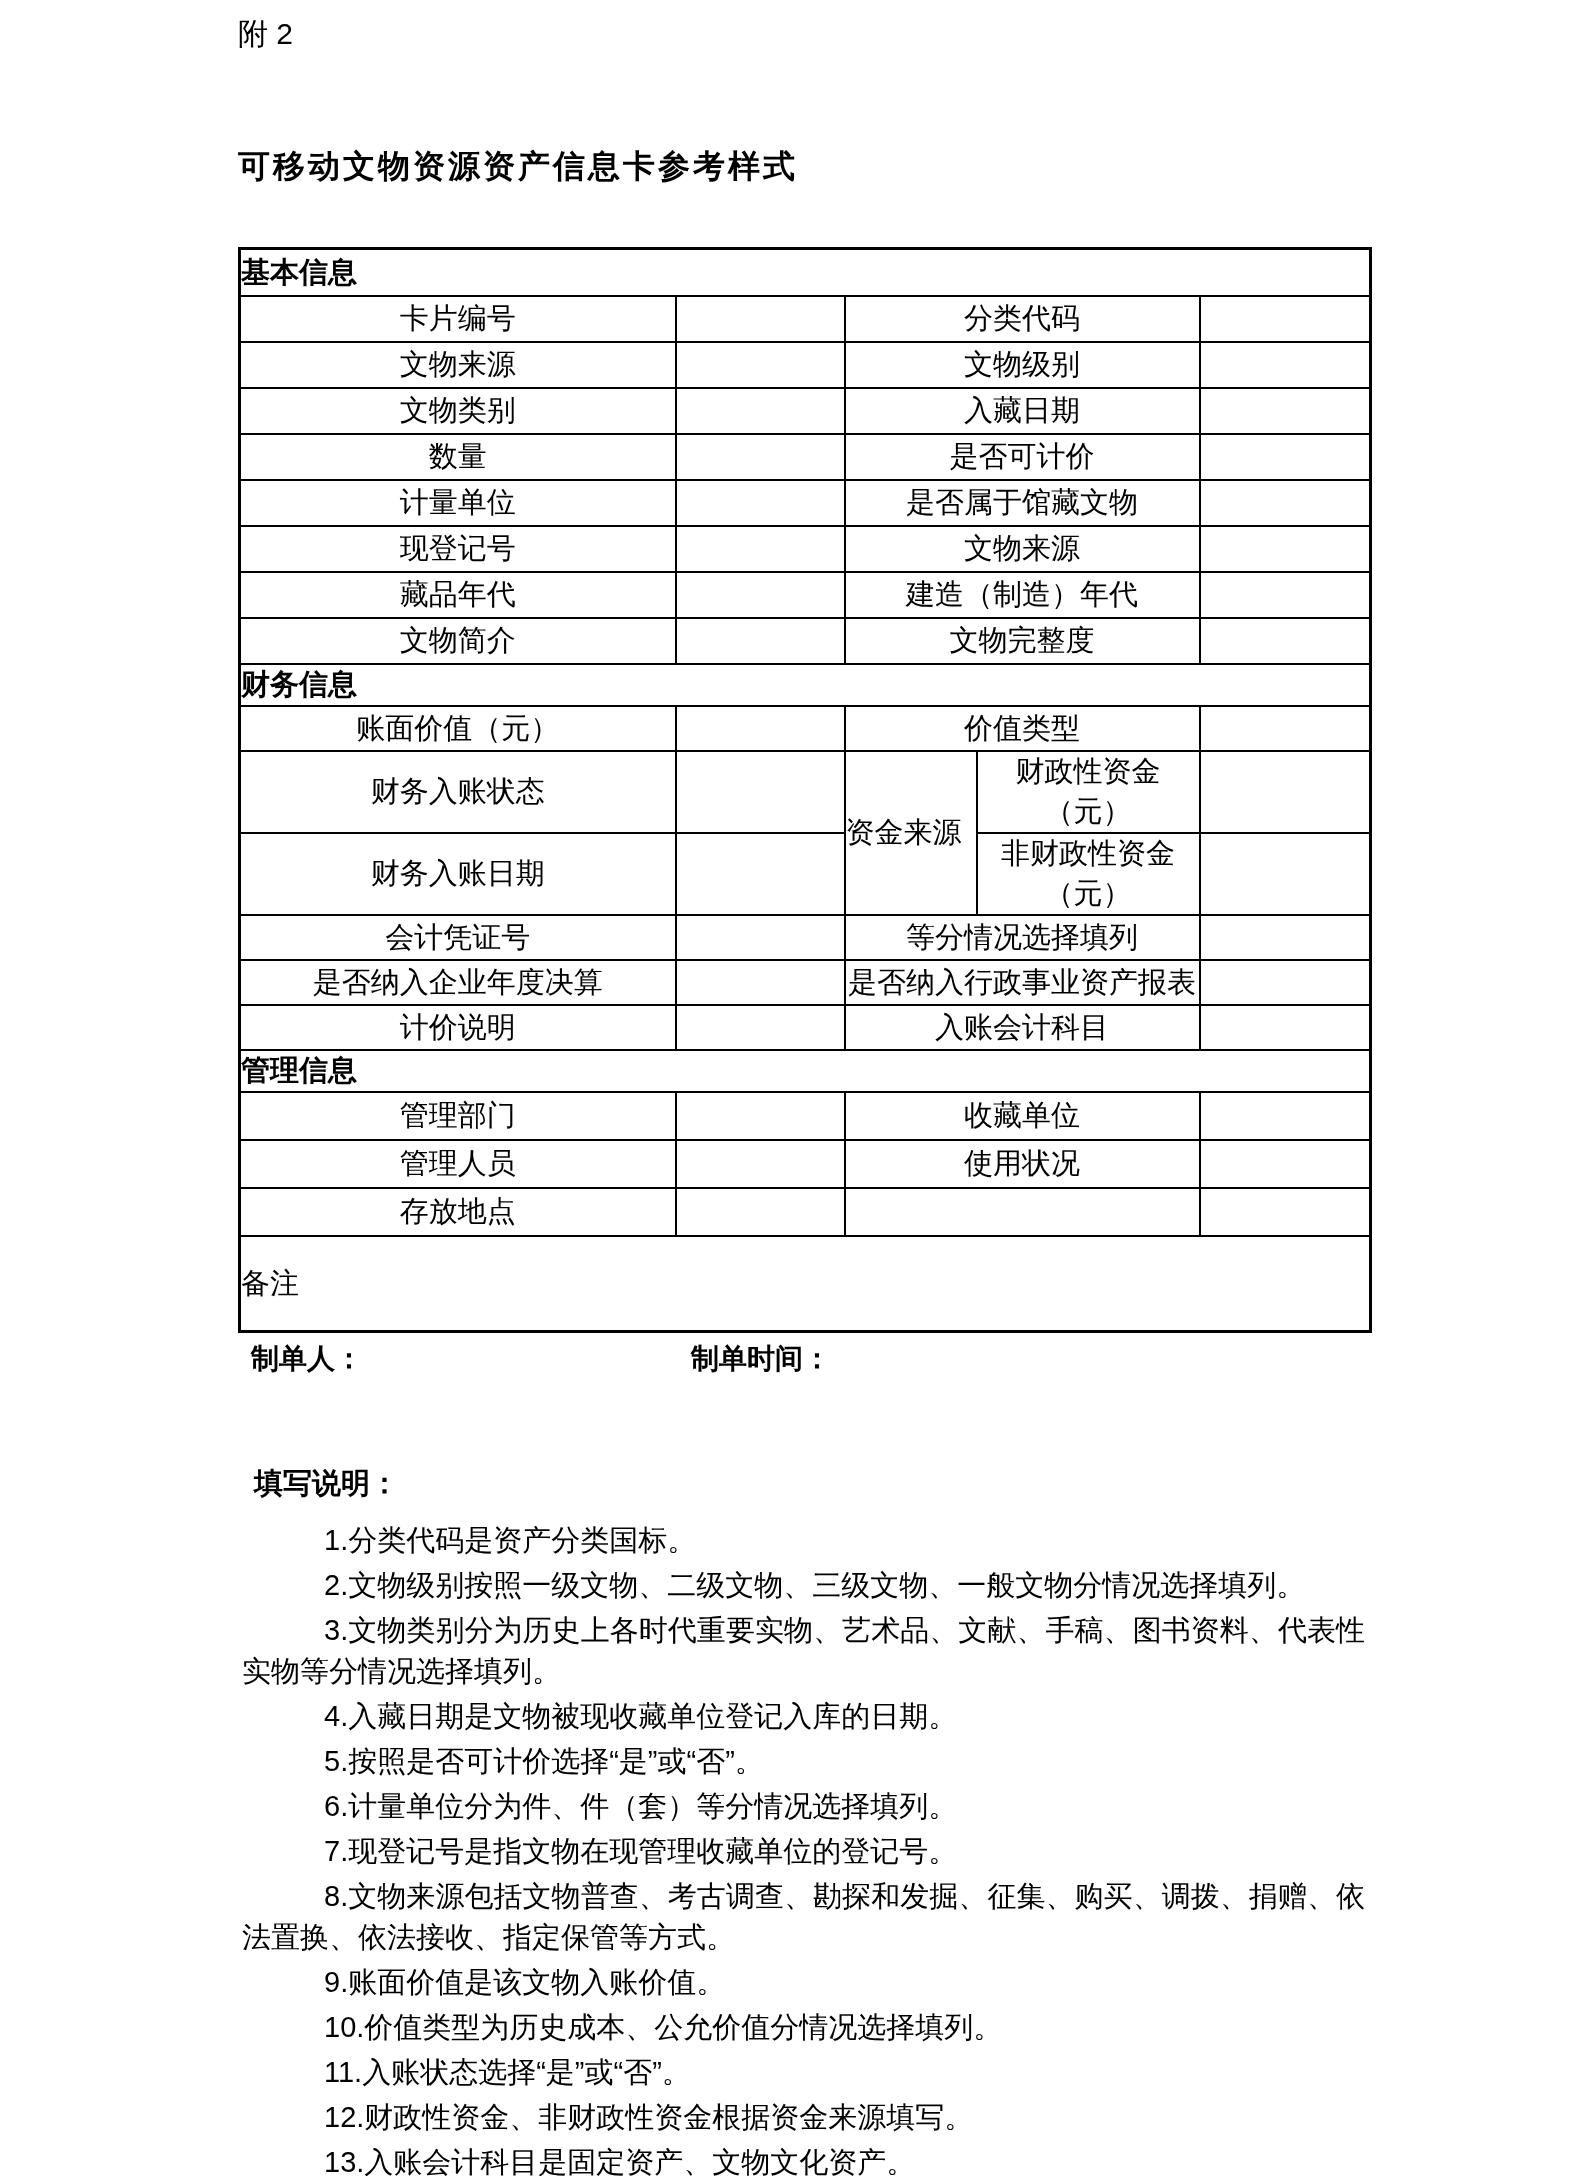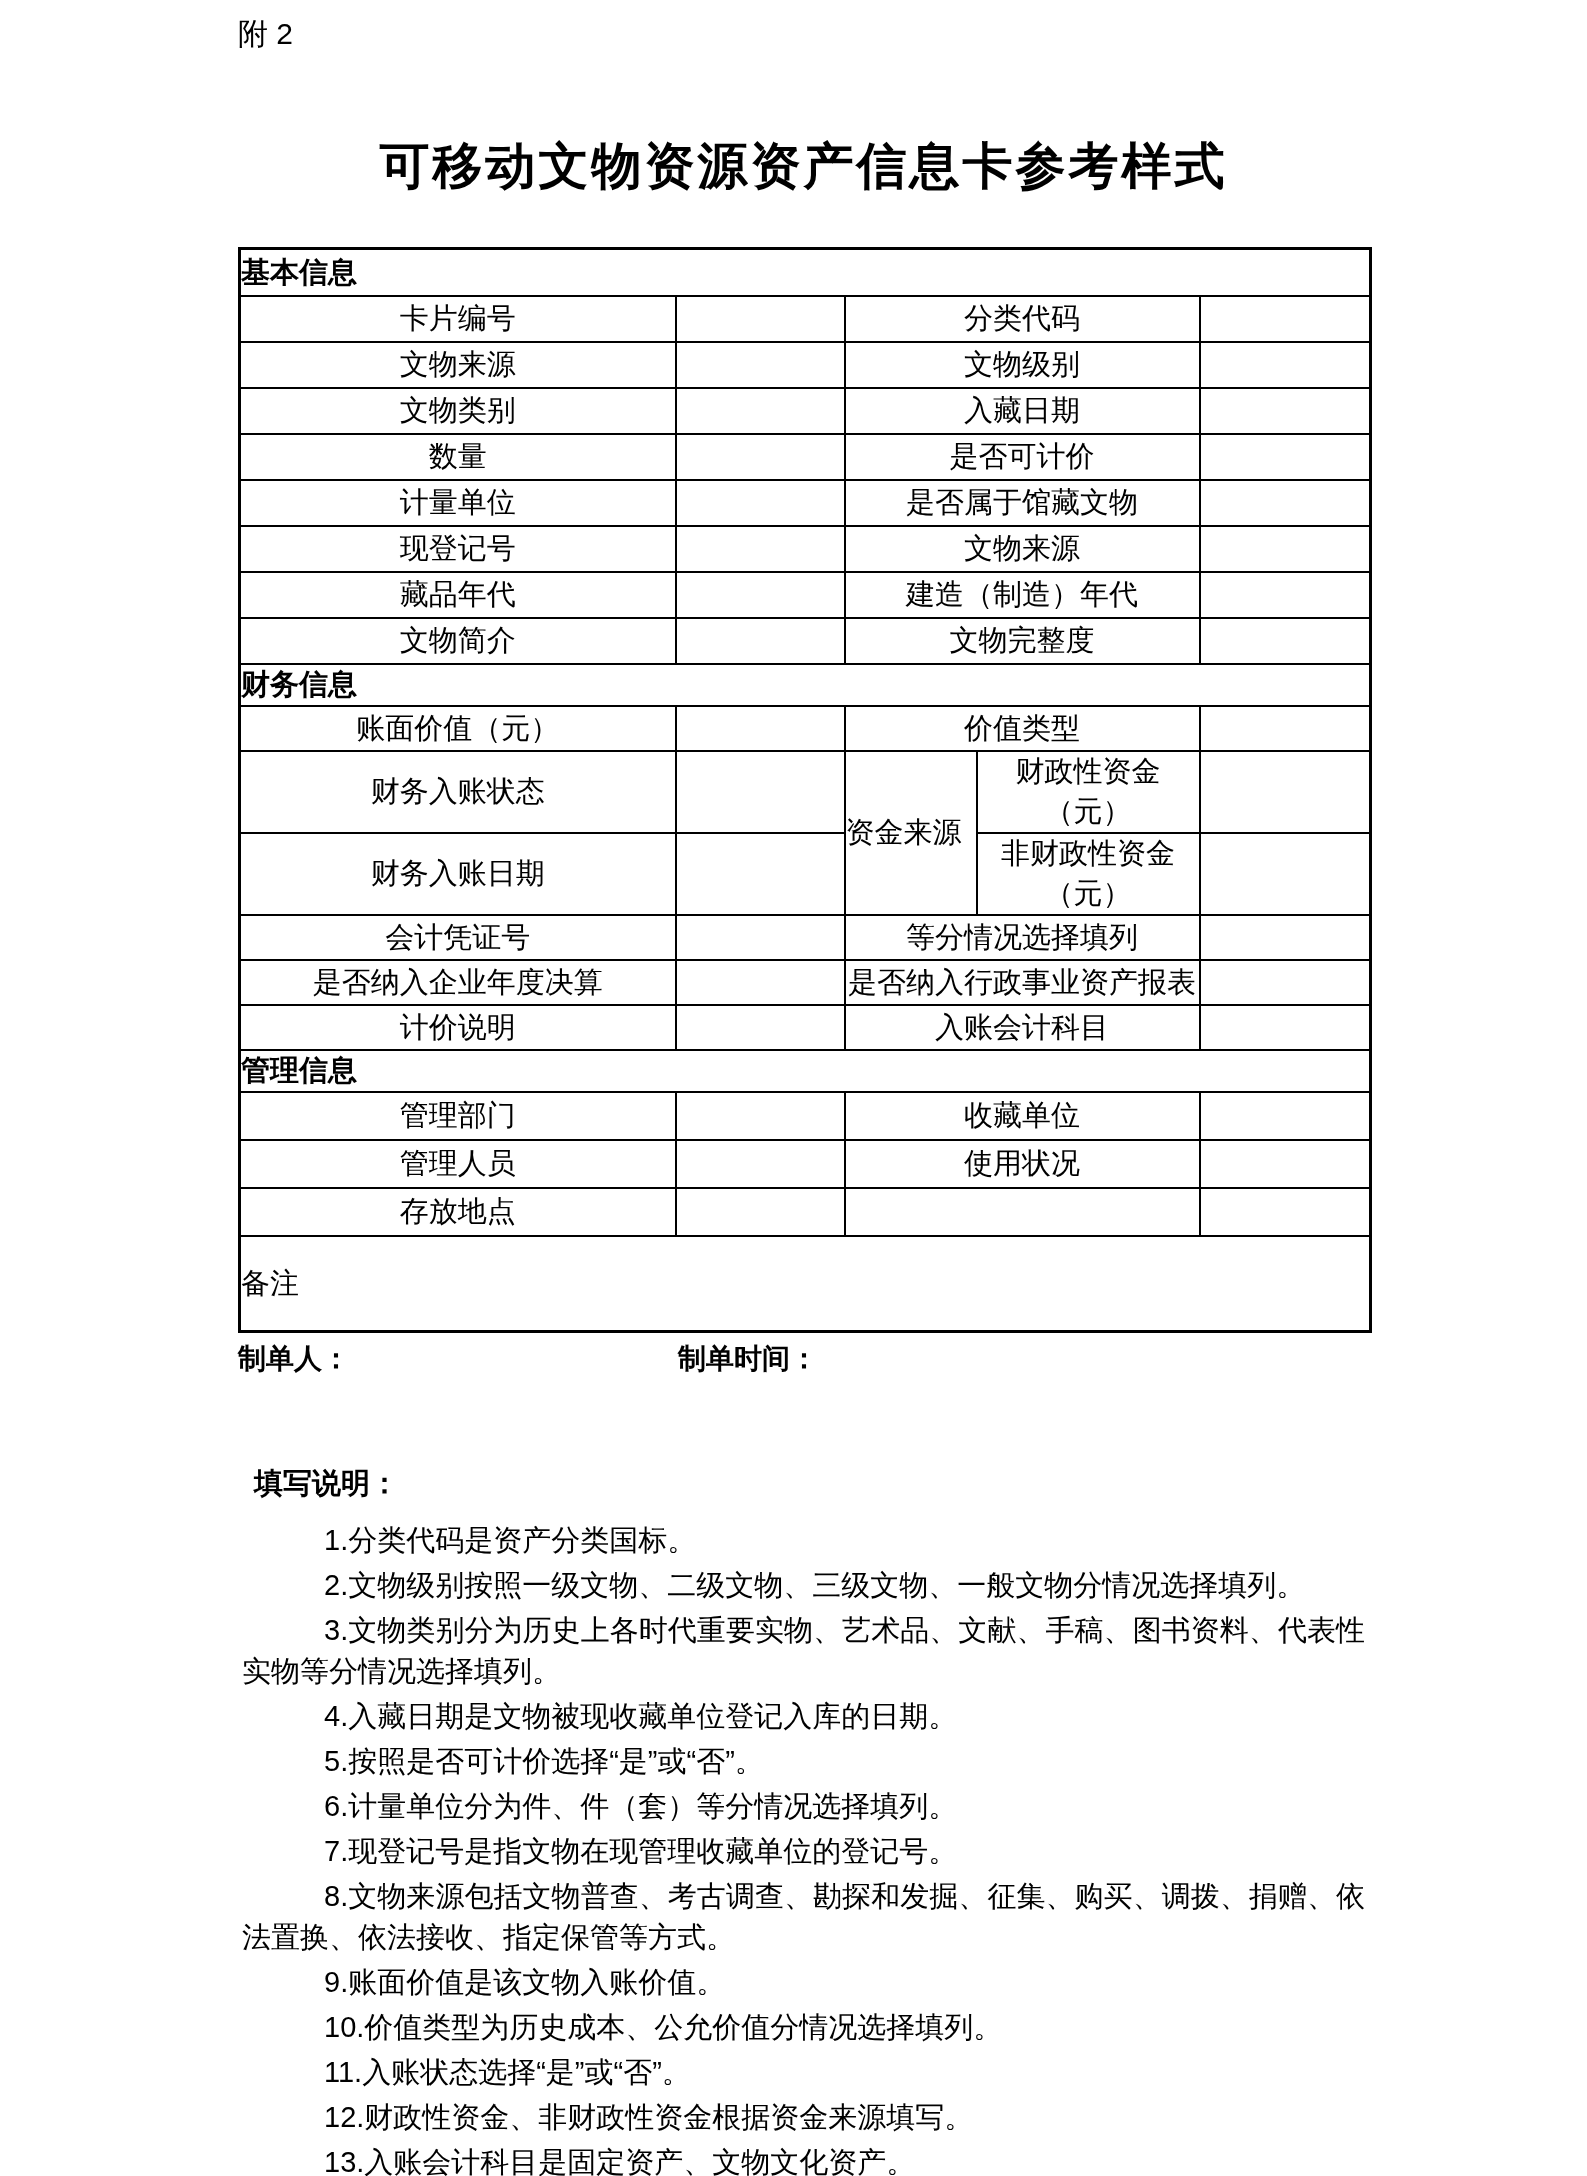--- a/index.html
+++ b/index.html
@@ -16,24 +16,24 @@
     margin-left: 238px;
     width: 1131px;
   }
   .attachment {
     padding-top: 16px;
     font-size: 30px;
     line-height: 36px;
   }
   .doc-title {
     margin-top: 86px;
-    font-size: 50px;
+    font-size: 32px;
     line-height: 56px;
     font-weight: bold;
-    text-align: center;
+    text-align: left;
     letter-spacing: 3px;
   }
   table.info-card {
     margin-top: 53px;
     border-collapse: collapse;
     width: 1131px;
     table-layout: fixed;
   }
   table.info-card td {
     border: 2px solid #000;
@@ -69,20 +69,21 @@
     vertical-align: middle;
     font-size: 27px;
   }
   .maker-line {
     position: relative;
     margin-top: 10px;
     font-size: 28px;
     line-height: 32px;
     font-weight: bold;
     height: 32px;
+    margin-left: 13px;
   }
   .maker-time {
     position: absolute;
     left: 440px;
     top: 0;
   }
   .instructions {
     margin-top: 88px;
   }
   .instr-heading {

